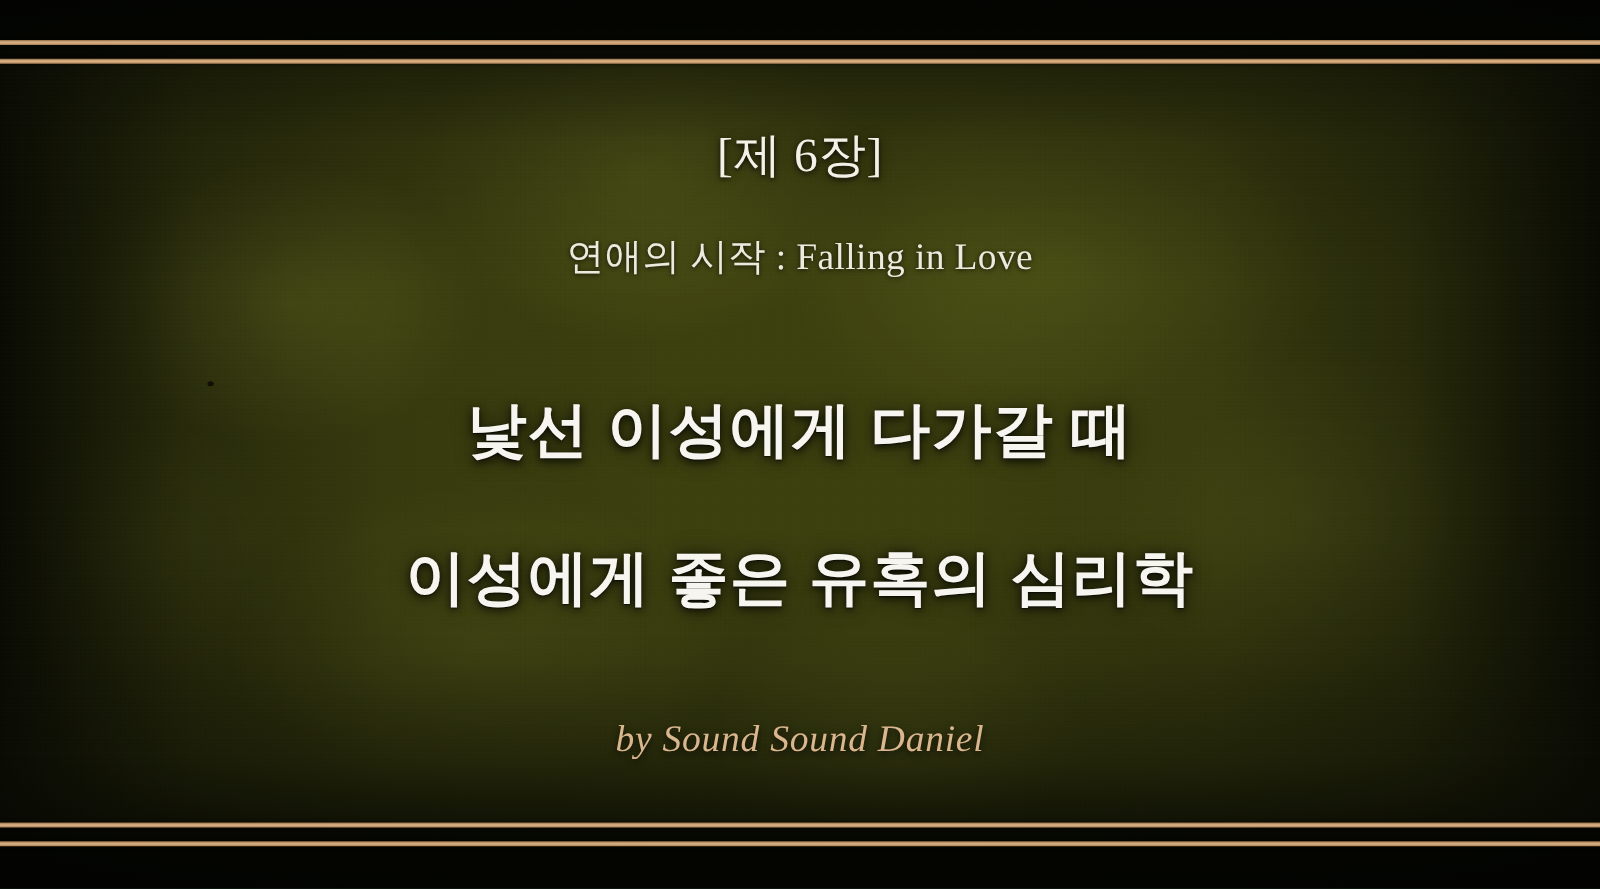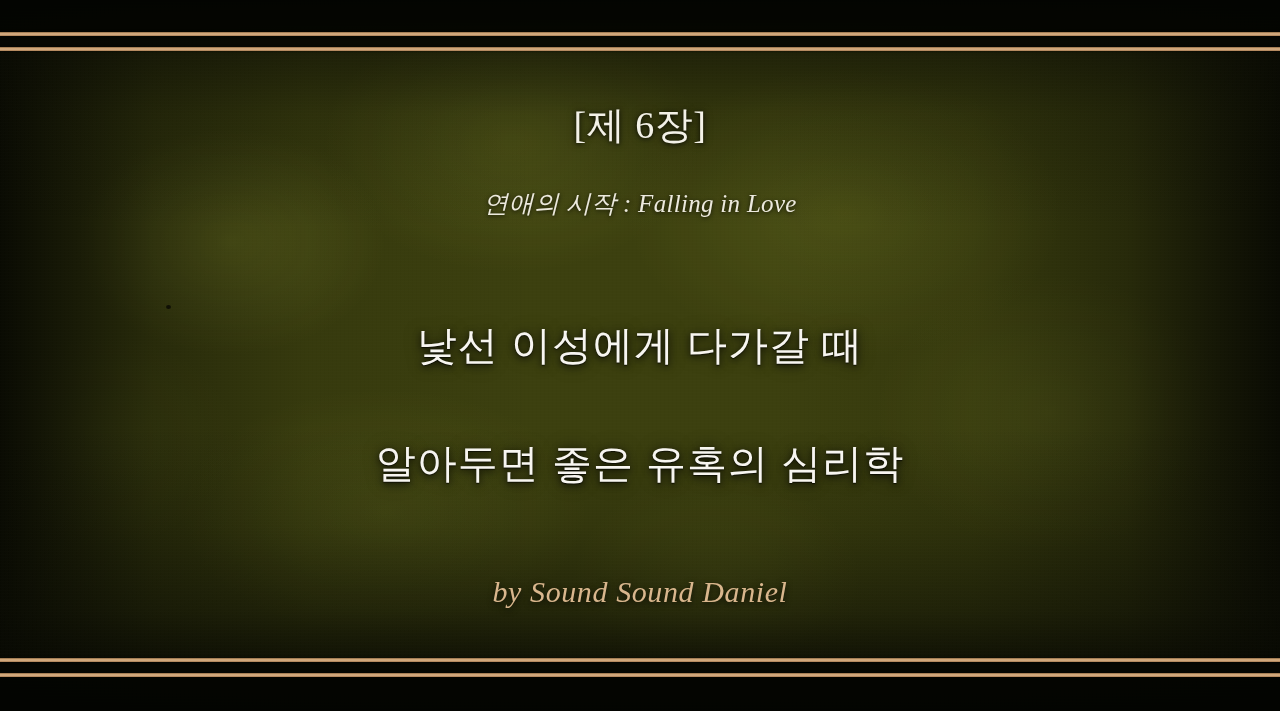--- a/index.html
+++ b/index.html
@@ -142,38 +142,37 @@
     color: #f3f1e7;
     letter-spacing: 0.5px;
     text-shadow: 0 1px 4px rgba(0,0,0,0.75), 0 0 10px rgba(0,0,0,0.4);
   }
 
   .chapter-subtitle {
     position: absolute;
     top: 191px;
     left: 0;
     width: 100%;
-    font-size: 25px;
+    font-size: 30px;
     line-height: 1;
     color: #ece9dd;
     letter-spacing: 0.3px;
     text-shadow: 0 1px 4px rgba(0,0,0,0.75);
-    font-style: italic;
   }
 
   .main-title {
     position: absolute;
     top: 286px;
     left: 0;
     width: 100%;
   }
   .title-line {
     font-family: "Liberation Sans", "DejaVu Sans", sans-serif;
-    font-weight: normal;
-    font-size: 40px;
+    font-weight: bold;
+    font-size: 48px;
     line-height: 118px;
     color: #f7f5f0;
     letter-spacing: 1px;
     text-shadow:
       0 2px 7px rgba(0,0,0,0.80),
       0 0 18px rgba(0,0,0,0.45),
       0 1px 1px rgba(0,0,0,0.6);
   }
 
   .byline {
@@ -212,19 +211,19 @@
   <div class="rule rule-bottom-2"></div>
 
   <div class="content">
 
     <div class="chapter-tag">[제 6장]</div>
 
     <div class="chapter-subtitle">연애의 시작 : Falling in Love</div>
 
     <div class="main-title">
       <div class="title-line">낯선 이성에게 다가갈 때</div>
-      <div class="title-line">알아두면 좋은 유혹의 심리학</div>
+      <div class="title-line">이성에게 좋은 유혹의 심리학</div>
     </div>
 
     <div class="byline">by Sound Sound Daniel</div>
 
   </div>
 </div>
 
 </body></html>

